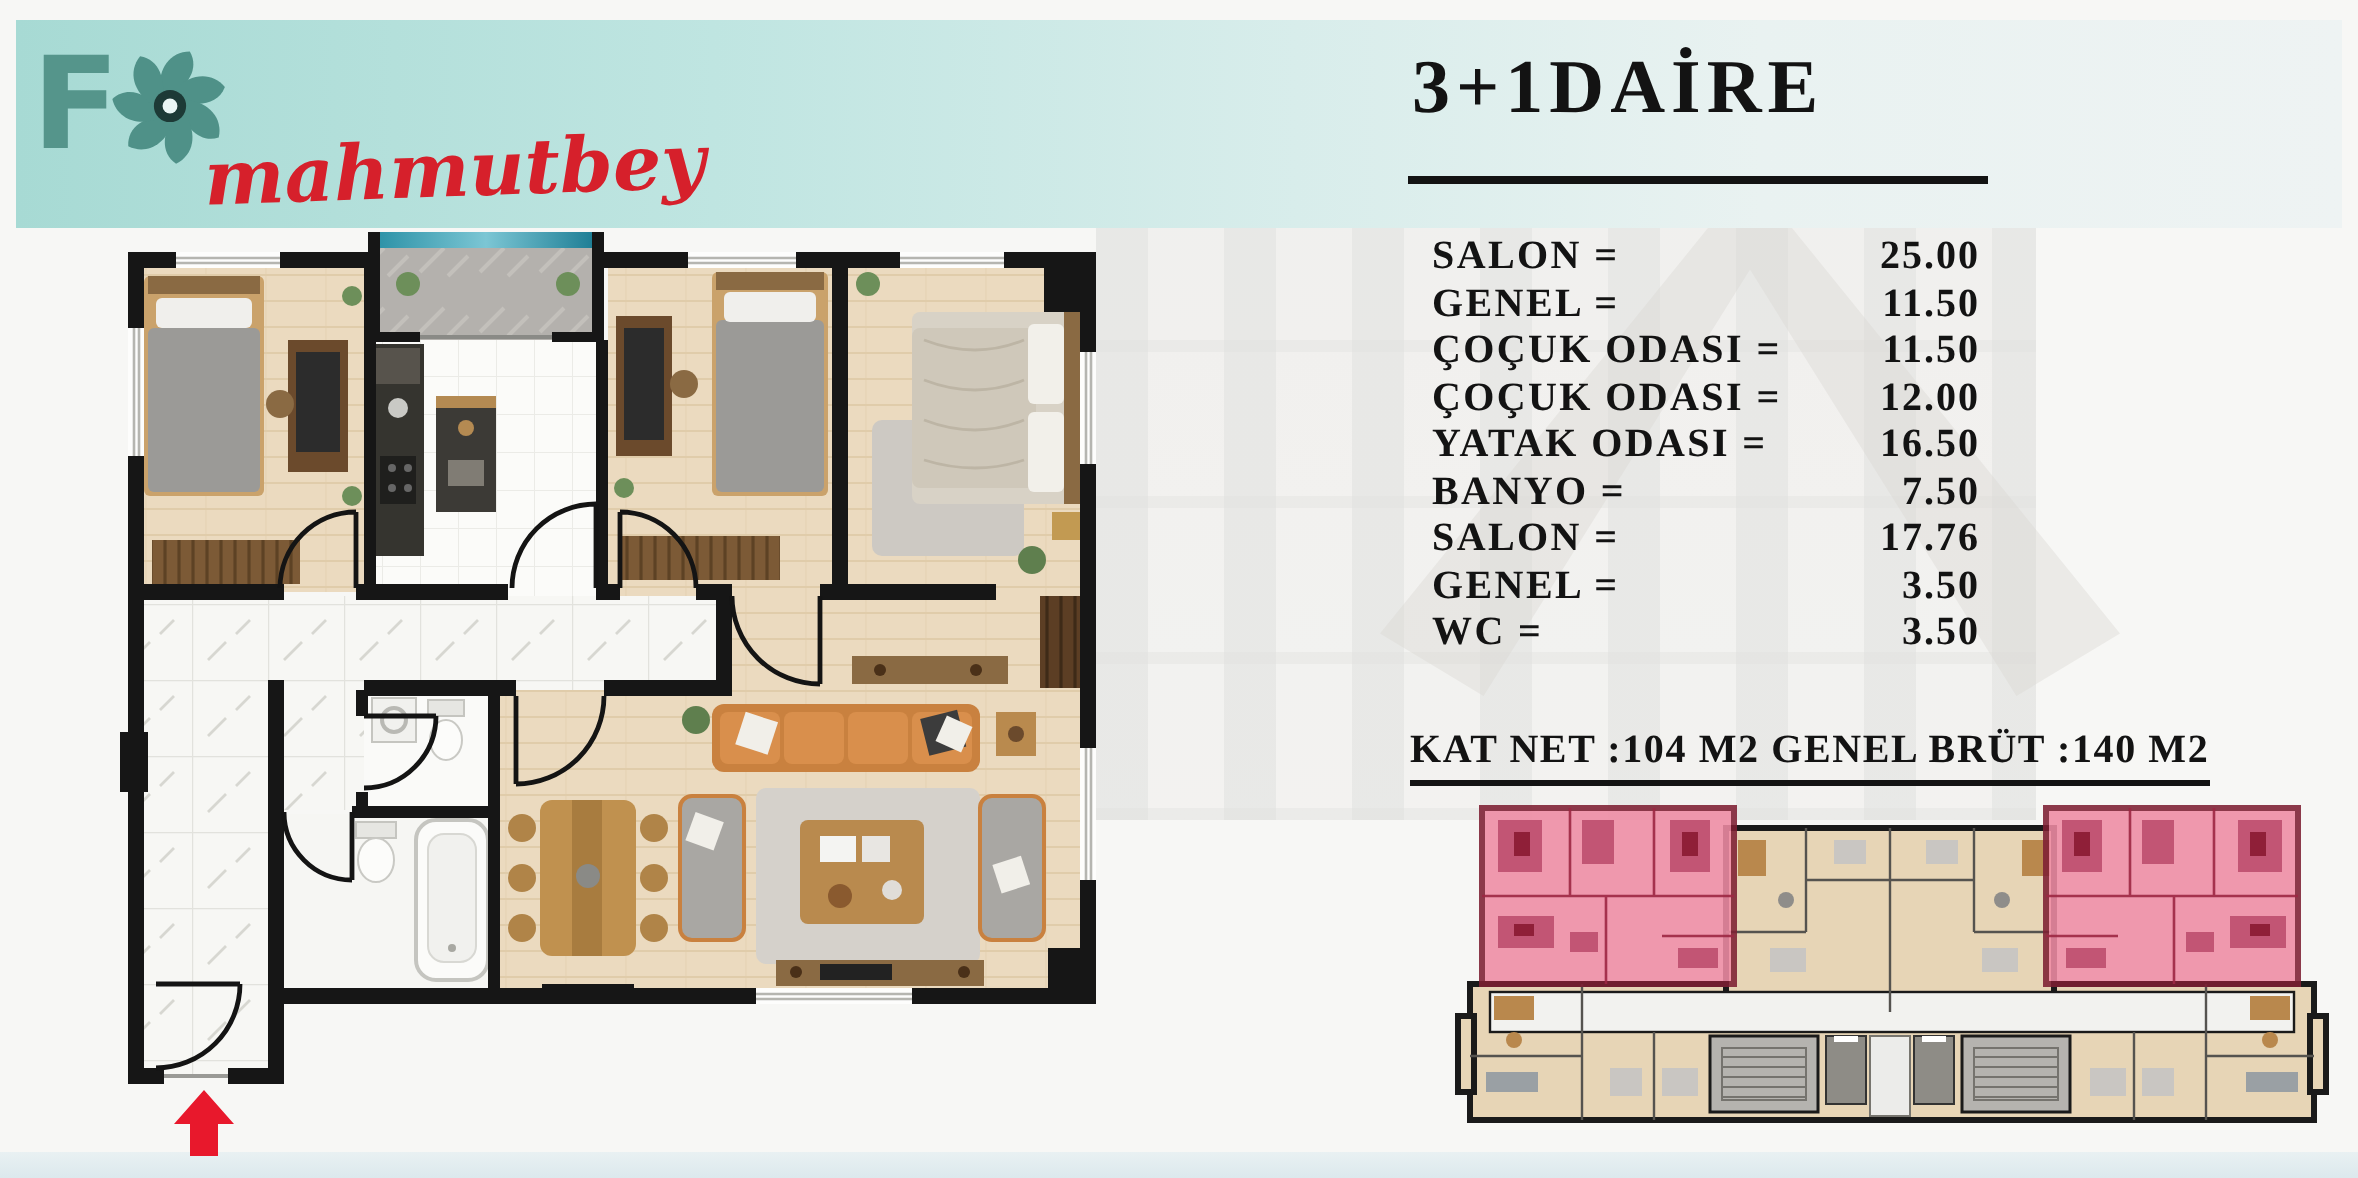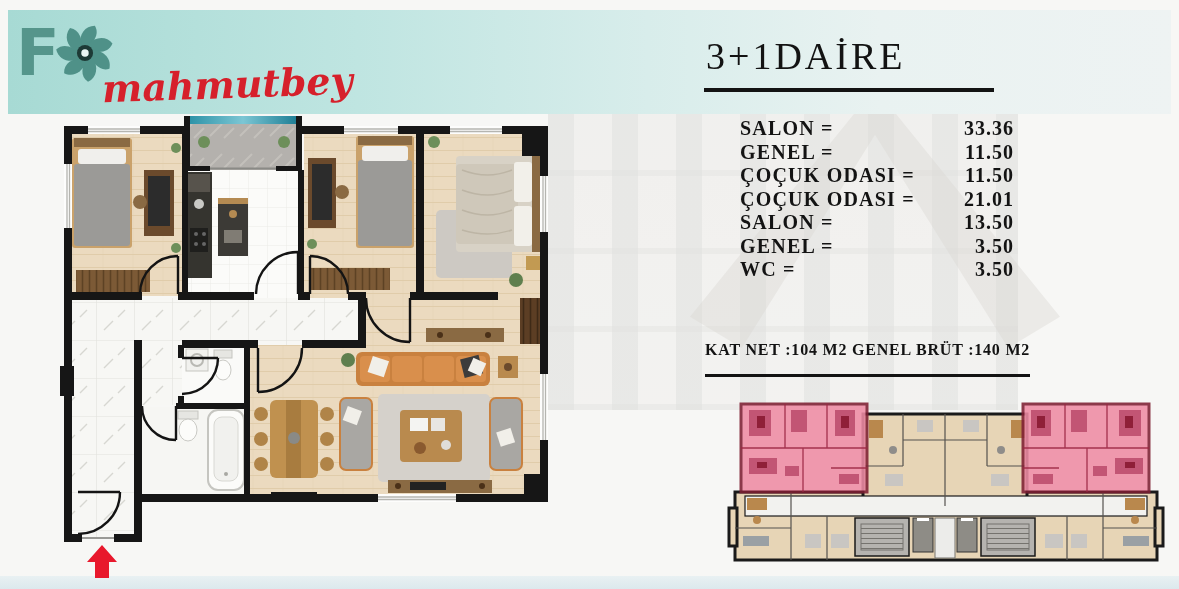--- a/index.html
+++ b/index.html
@@ -25,29 +25,29 @@
   .band{position:absolute;left:8px;top:10px;width:1163px;height:104px;
     background:linear-gradient(90deg,#a7dad4 0%,#bfe5e1 30%,#d8edeb 55%,#e9f2f1 75%,#eef3f3 100%);}
   .logo{position:absolute;left:16px;top:18px;width:360px;height:94px;}
   .logo-row{display:flex;align-items:center;height:70px;}
   .logo-txt{font-family:"DejaVu Sans",sans-serif;font-weight:bold;font-size:64px;
     color:#55958b;letter-spacing:-2px;line-height:64px;}
   .logo-script{position:absolute;left:86px;top:44px;font-family:"DejaVu Serif",serif;
     font-style:italic;font-weight:bold;font-size:38px;color:#d6202b;transform:rotate(-2deg);
     letter-spacing:0px;}
   
-  .title{position:absolute;left:706px;top:34px;width:300px;font-size:38px;font-weight:normal;
+  .title{position:absolute;left:706px;top:22px;width:300px;font-size:38px;font-weight:bold;
     color:#131313;letter-spacing:3px;}
   .title-underline{position:absolute;left:704px;top:88px;width:290px;height:4px;background:#131313;}
-  .room-list{position:absolute;left:740px;top:117px;width:274px;}
+  .room-list{position:absolute;left:716px;top:117px;width:274px;}
   .room-row{display:flex;justify-content:space-between;font-size:20px;font-weight:bold;
     color:#131313;line-height:23.5px;letter-spacing:1.2px;}
   .room-row .val{letter-spacing:1px;}
-  .summary{position:absolute;left:705px;top:341px;font-size:16px;font-weight:bold;color:#131313;
-    letter-spacing:.8px;border-bottom:3px solid #131313;padding-bottom:15px;}
+  .summary{position:absolute;left:705px;top:364px;font-size:20px;font-weight:bold;color:#131313;
+    letter-spacing:.8px;border-bottom:3px solid #131313;padding-bottom:3px;}
   
   .floorplan{position:absolute;left:58px;top:112px;width:520px;height:466px;}
   .overview{position:absolute;left:727px;top:396px;width:441px;height:190px;}
 </style>
 </head>
 <body>
 
 <div class="page">
 
   <div class="wm wm-tower"></div>
@@ -75,37 +75,45 @@
     </div>
     <div class="logo-script">mahmutbey</div>
   </div>
 
   <div class="title">3+1DAİRE</div>
   <div class="title-underline"></div>
 
   <div class="room-list">
     <div class="room-row">
         <span class="lbl">SALON =</span>
-        <span class="val">33.36</span>
+        <span class="val">25.00</span>
       </div>
     <div class="room-row">
         <span class="lbl">GENEL =</span>
         <span class="val">11.50</span>
       </div>
     <div class="room-row">
         <span class="lbl">ÇOÇUK ODASI =</span>
         <span class="val">11.50</span>
       </div>
     <div class="room-row">
         <span class="lbl">ÇOÇUK ODASI =</span>
-        <span class="val">21.01</span>
+        <span class="val">12.00</span>
+      </div>
+    <div class="room-row">
+        <span class="lbl">YATAK ODASI =</span>
+        <span class="val">16.50</span>
+      </div>
+    <div class="room-row">
+        <span class="lbl">BANYO =</span>
+        <span class="val">7.50</span>
       </div>
     <div class="room-row">
         <span class="lbl">SALON =</span>
-        <span class="val">13.50</span>
+        <span class="val">17.76</span>
       </div>
     <div class="room-row">
         <span class="lbl">GENEL =</span>
         <span class="val">3.50</span>
       </div>
     <div class="room-row">
         <span class="lbl">WC =</span>
         <span class="val">3.50</span>
       </div>
   </div>

